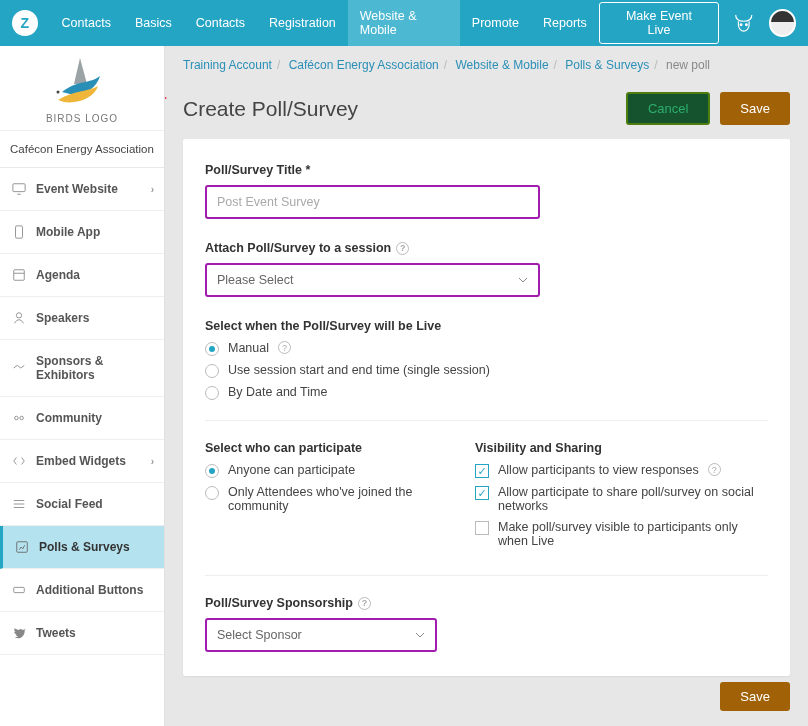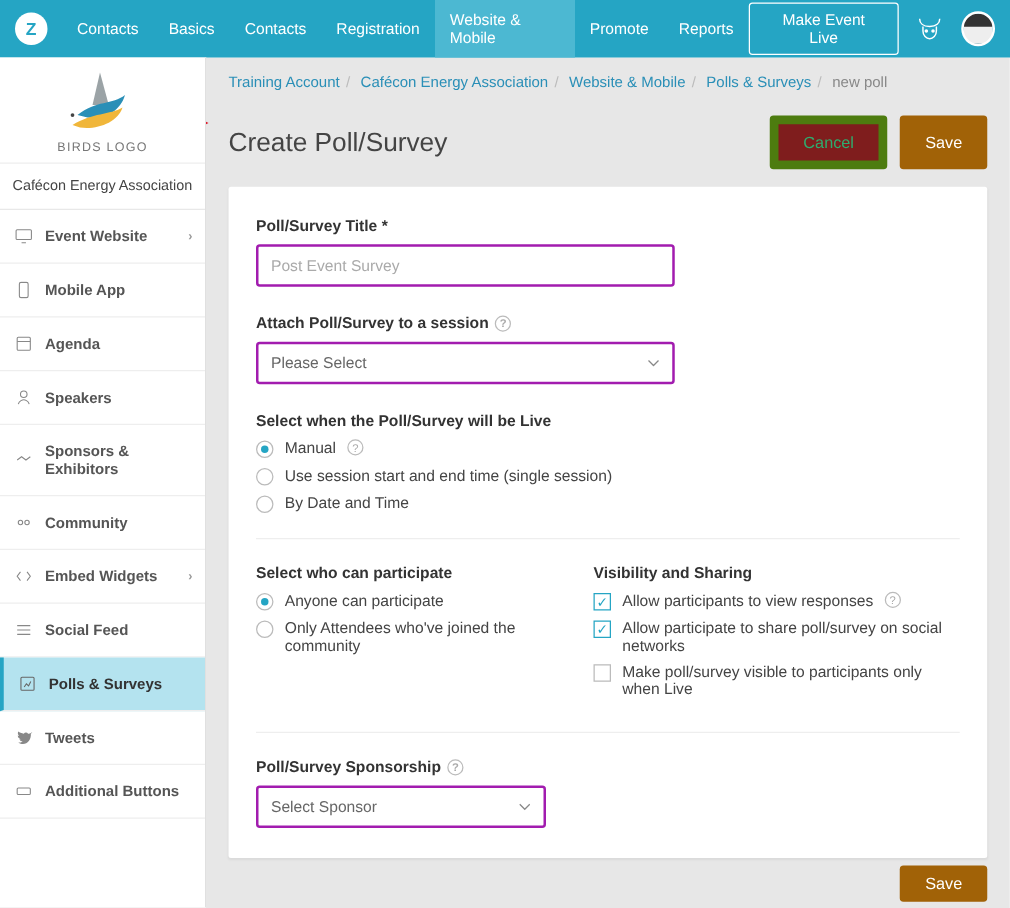--- a/index.html
+++ b/index.html
@@ -27,21 +27,21 @@
   .content { flex: 1; background: #e7e7e7; height: 100%; overflow-y: auto; position: relative; }
   .crumbs { padding: 12px 18px; font-size: 12px; color: #888; }
   .crumbs a { color: #2a8fb7; text-decoration: none; }
   .crumbs .sep { margin: 0 5px; color: #bbb; }
   .page-header { display: flex; align-items: center; padding: 8px 18px 0; position: relative; }
   .page-title { font-size: 21px; font-weight: 400; color: #444; }
   .annot-arrow { position: absolute; left: -56px; top: 2px; }
   .hdr-actions { margin-left: auto; display: flex; gap: 10px; }
   .btn { font-size: 13px; padding: 7px 20px; border-radius: 3px; border: none; cursor: pointer; }
   .btn-primary { background: #a16207; color: #fff; }
-  .btn-cancel { background: #7f1d1d; color: #2ead6e; border: 7px solid #4d7c0f; }
+  .btn-cancel { background: #14532d; color: #2ead6e; border: 2px solid #4d7c0f; }
   .panel { background: #fff; margin: 14px 18px 6px; border-radius: 2px; box-shadow: 0 1px 2px rgba(0,0,0,0.06); padding: 24px 22px; }
   .form-label { font-size: 12.5px; font-weight: 600; color: #333; display: flex; align-items: center; gap: 5px; margin-bottom: 8px; }
   .help-ico { width: 13px; height: 13px; border: 1px solid #bbb; border-radius: 50%; font-size: 9px; color: #aaa; display: inline-flex; align-items: center; justify-content: center; }
   .text-input, .select-box { width: 335px; border: 2px solid #a21caf; border-radius: 3px; font-size: 12.5px; padding: 8px 10px; color: #555; background: #fff; }
   .text-input::placeholder { color: #aaa; }
   .select-box { display: flex; justify-content: space-between; align-items: center; cursor: pointer; }
   .select-box .val { color: #666; }
   .section-gap { margin-top: 22px; }
   .radio-row, .check-row { display: flex; align-items: flex-start; gap: 9px; font-size: 12.5px; color: #444; margin: 7px 0; }
   .radio { width: 14px; height: 14px; border: 1px solid #bbb; border-radius: 50%; display: flex; align-items: center; justify-content: center; flex-shrink: 0; margin-top: 1px; cursor: pointer; }
@@ -150,29 +150,29 @@
       </div>
       <div class="side-item active">
         <svg class="side-icon" viewBox="0 0 16 16">
             <rect x="2" y="2" width="12" height="12" rx="1" fill="none" stroke="#666"></rect>
             <path d="M5 11l2-3 2 2 2-4" fill="none" stroke="#666"></path>
           </svg>
         <span>Polls &amp; Surveys</span>
       </div>
       <div class="side-item">
         <svg class="side-icon" viewBox="0 0 16 16">
+            <rect x="2" y="5" width="12" height="6" rx="1" fill="none" stroke="#888"></rect>
+          </svg>
+        <span>Additional Buttons</span>
+      </div>
+      <div class="side-item">
+        <svg class="side-icon" viewBox="0 0 16 16">
             <path d="M14 4c-1 .4-1.5.5-2 .5C11 3 9 3 8 4.5 5 4 3 2.5 3 2.5c-1 2 0 3.5 1 4-1 0-1.5-.3-1.5-.3 0 2 1.5 3 3 3.3-1 .2-1.5.1-1.5.1.5 1.5 2 2 3 2-2 1.5-4 1-4 1 6 4 12-1 11.5-8 .5-.3 1-.8 1.5-1.6z" fill="#888"></path>
           </svg>
         <span>Tweets</span>
-      </div>
-      <div class="side-item">
-        <svg class="side-icon" viewBox="0 0 16 16">
-            <rect x="2" y="5" width="12" height="6" rx="1" fill="none" stroke="#888"></rect>
-          </svg>
-        <span>Additional Buttons</span>
       </div>
     </div>
   </aside>
 
   <div class="content">
     <div class="crumbs">
       <a href="#">Training Account</a><span class="sep">/</span>
       <a href="#">Cafécon Energy Association</a><span class="sep">/</span>
       <a href="#">Website &amp; Mobile</a><span class="sep">/</span>
       <a href="#">Polls &amp; Surveys</a><span class="sep">/</span>

